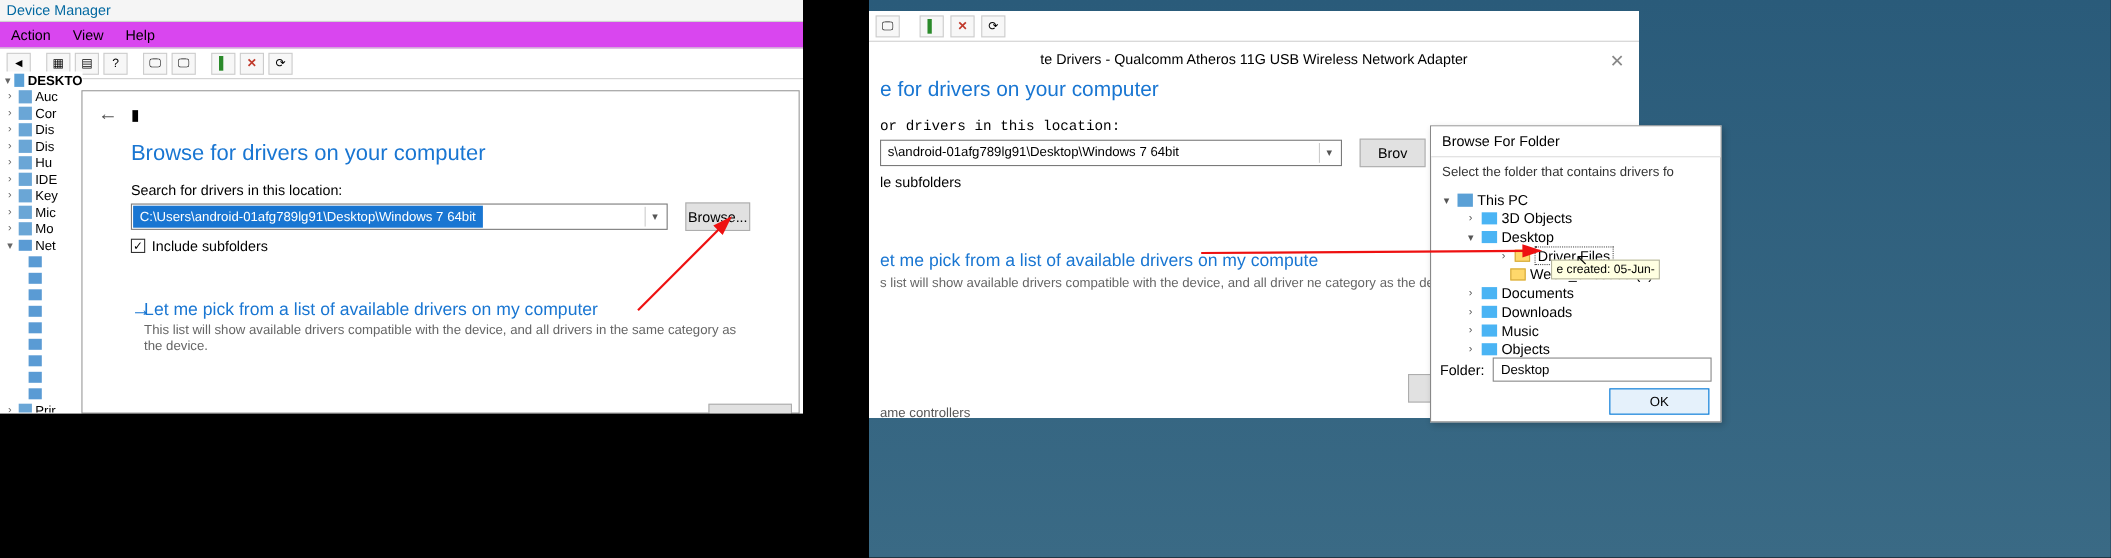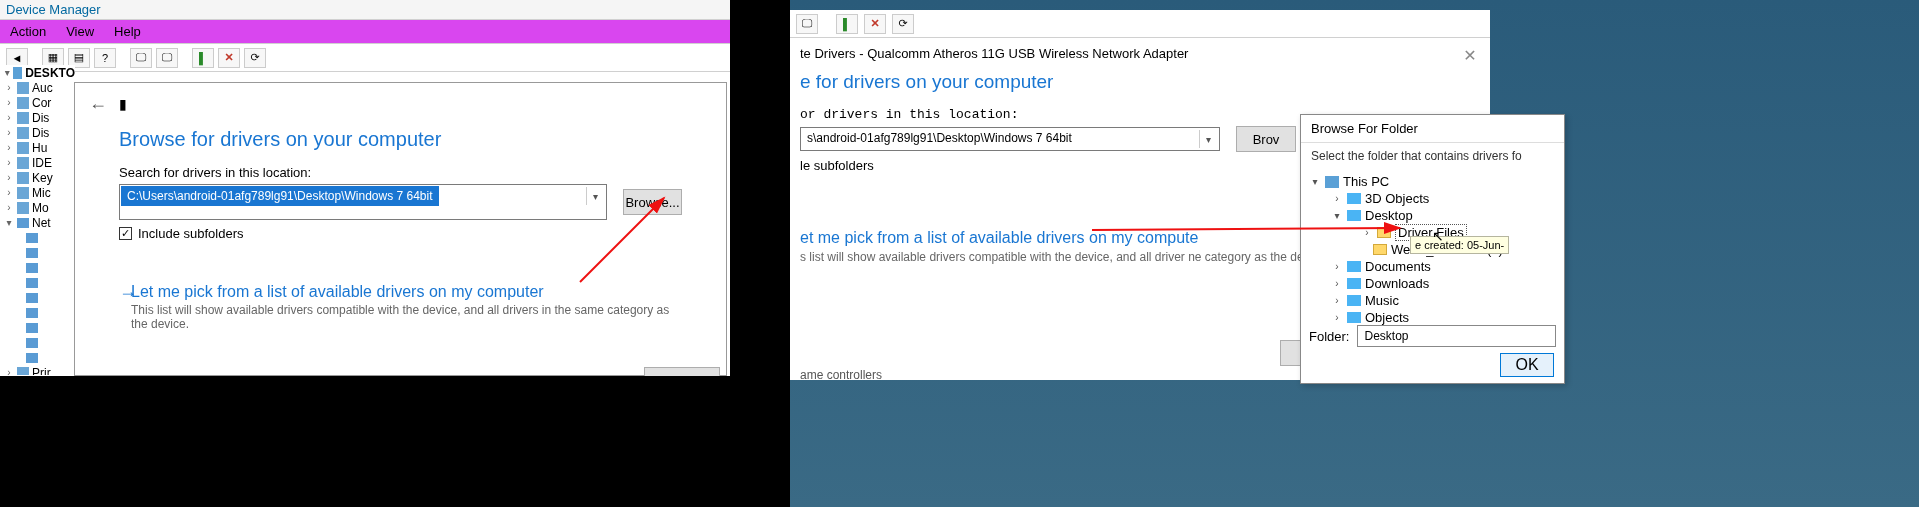--- a/index.html
+++ b/index.html
@@ -22,37 +22,37 @@
 .dev-icon { width:12px; height:12px; background:#6aa6d6; display:inline-block;}
 .net-icon { width:12px; height:10px; background:#5a9bd4; display:inline-block;}
 
 .wizard { position: absolute; left: 74px; top: 82px; width: 653px; height: 294px; background:#fff; border:1px solid #999; }
 .wiz-header { display:flex; align-items:center; gap:12px; padding: 10px 14px; font-size:13px;}
 .back-arrow { font-size: 18px; color:#555; cursor:pointer; }
 .wiz-dev-icon { font-size:14px; }
 .wiz-title-main { font-size: 20px; color:#1976D2; padding: 4px 44px 14px; }
 .search-lbl { font-size:13px; padding: 0 44px 4px; }
 .loc-row { display:flex; gap:16px; padding: 0 44px; align-items:center;}
-.loc-combo { flex: 0 0 488px; height:36px; border:1px solid #7a7a7a; background:#fff; position:relative; }
+.loc-combo { flex: 0 0 488px; height:24px; border:1px solid #7a7a7a; background:#fff; position:relative; }
 .loc-combo-text { background:#1976D2; color:#fff; font-size:12px; padding:3px 6px; margin:1px; display:inline-block;}
 .loc-arrow { position:absolute; right:2px; top:2px; width:18px; height:18px; display:flex; align-items:center; justify-content:center; font-size:10px; color:#555; border-left:1px solid #ccc;}
 .browse-btn { width:90px; height:26px; border:1px solid #adadad; background:#e1e1e1; font-size:13px; cursor:pointer;}
 .inc-row { padding: 6px 44px; font-size:13px; display:flex; align-items:center; gap:6px;}
 .check { width:13px; height:13px; border:1px solid #333; display:inline-flex; align-items:center; justify-content:center; font-size:11px; background:#fff;}
 
 .pick-block { padding: 36px 44px 0 56px; font-size: 12px; color:#666;}
 .pick-arrow { font-size:18px; color:#1976D2; position:absolute; left: 44px; margin-top:-2px;}
 .pick-title { font-size: 16px; color:#1976D2; margin-bottom:2px;}
 
 .next-btn { position:absolute; right:6px; bottom:-18px; width:76px; height:26px; border:1px solid #adadad; background:#e1e1e1; font-size:13px;}
 .right-desktop { position:absolute; left:790px; top:0; width:1129px; height:507px; background: linear-gradient(#2a5b7a,#3a6a85); }
 .right-inner { position:absolute; left:790px; top:10px; width:700px; height:370px; background:#fff; overflow:hidden;}
 
 .r-toolbar { display:flex; gap:6px; padding:4px 6px; border-bottom:1px solid #d0d0d0; height:28px; align-items:center;}
-.r-wiz-title { font-size:13px; padding: 8px 10px 2px; }
+.r-wiz-title { font-size:13px; padding: 8px 10px 2px; text-align: center; }
 .r-browse-title { font-size: 19px; color:#1976D2; padding: 8px 10px 14px; }
 .r-search-lbl { font-size:13px; padding: 0 10px 4px; font-family: Liberation Mono, monospace; }
 .r-loc-row { display:flex; gap:16px; padding:0 10px; align-items:center;}
 .r-combo { flex:0 0 420px; height:24px; border:1px solid #7a7a7a; background:#fff; font-size:12px; padding:3px 6px; position:relative;}
 .r-combo .loc-arrow{right:2px;}
 .r-browse-btn { width:60px; height:26px; border:1px solid #adadad; background:#e1e1e1; font-size:13px;}
 .r-inc { font-size:13px; padding:6px 10px;}
 .r-pick-title { font-size:16px; color:#1976D2; padding: 50px 10px 2px;}
 .r-pick-sub { font-size:12px; color:#666; padding:0 10px; line-height:1.4;}
 .r-footer-btn { position:absolute; left:490px; top:330px; width:36px; height:26px; border:1px solid #adadad; background:#e1e1e1;}
@@ -65,21 +65,21 @@
 .bff-tree { padding:4px 8px; font-size:13px;}
 .bff-row { display:flex; align-items:center; gap:4px; height:17px;}
 .bff-exp { width:12px; text-align:center; font-size:10px; color:#555;}
 .pc-icon{ width:14px; height:12px; background:#5aa0d6; display:inline-block;}
 .fld-icon{ width:14px; height:11px; background:#ffd86b; display:inline-block; border:1px solid #d4a93a;}
 .fld-blue{ width:14px; height:11px; background:#4ab4f4; display:inline-block;}
 .sel-box { border:1px dotted #555; padding:0 2px;}
 .tooltip { position:absolute; left:1410px; top:236px; background:#ffffe1; border:1px solid #b5b59f; font-size:11px; padding:2px 4px; white-space:nowrap; z-index:5;}
 .bff-folder-row{ position:absolute; bottom:36px; left:8px; right:8px; display:flex; align-items:center; gap:8px;}
 .bff-folder-input{ flex:1; border:1px solid #888; height:22px; padding:2px 6px; font-size:12px;}
-.bff-ok{ position:absolute; bottom:6px; right:10px; width:54px; height:24px; border:1px solid #0078d7; background:#e5f1fb; font-size:16px;}
+.bff-ok{ position:absolute; bottom:6px; right:10px; width:91px; height:24px; border:1px solid #0078d7; background:#e5f1fb; font-size:12px;}
 
 .close-x { position:absolute; left:1460px; top:46px; width:20px; height:20px; color:#888; font-size:16px; text-align:center; cursor:pointer;}
 
 .cursor-ptr { position:absolute; left:1432px; top:228px; font-size:14px; z-index:6;}
 
 .red-arrow-svg{position:absolute; pointer-events:none;}
 </style>
 </head>
 <body>
 

